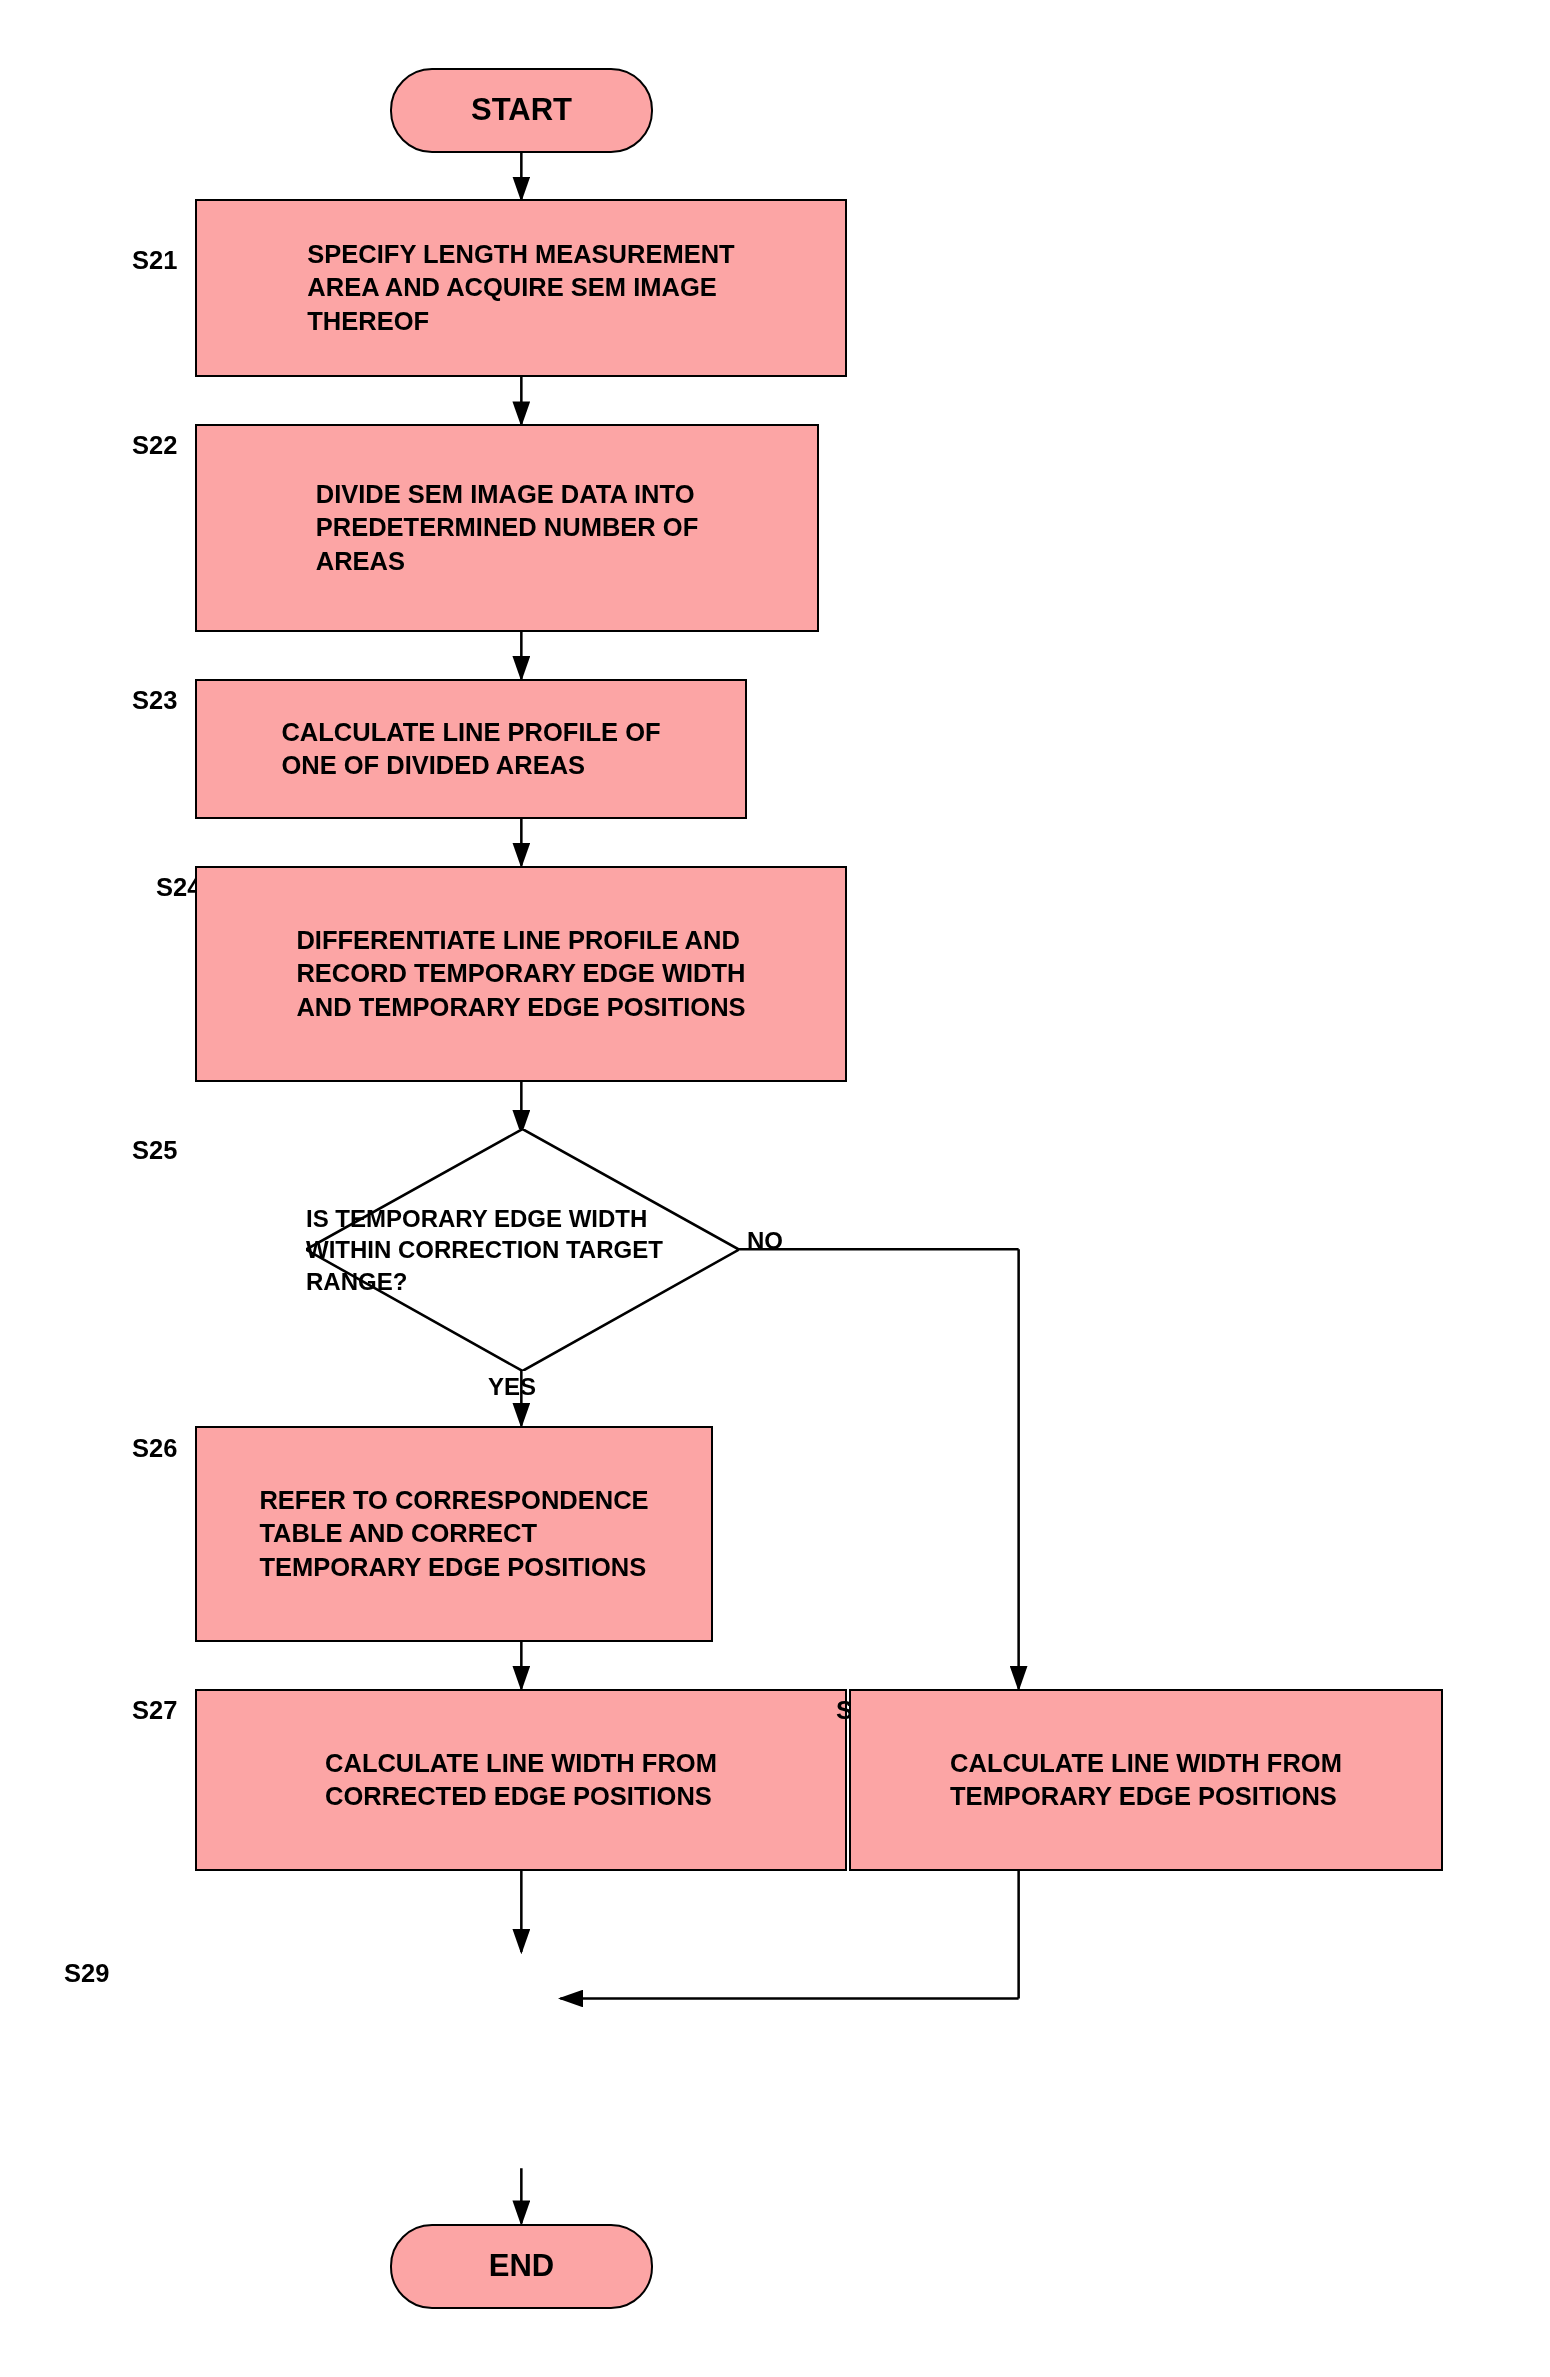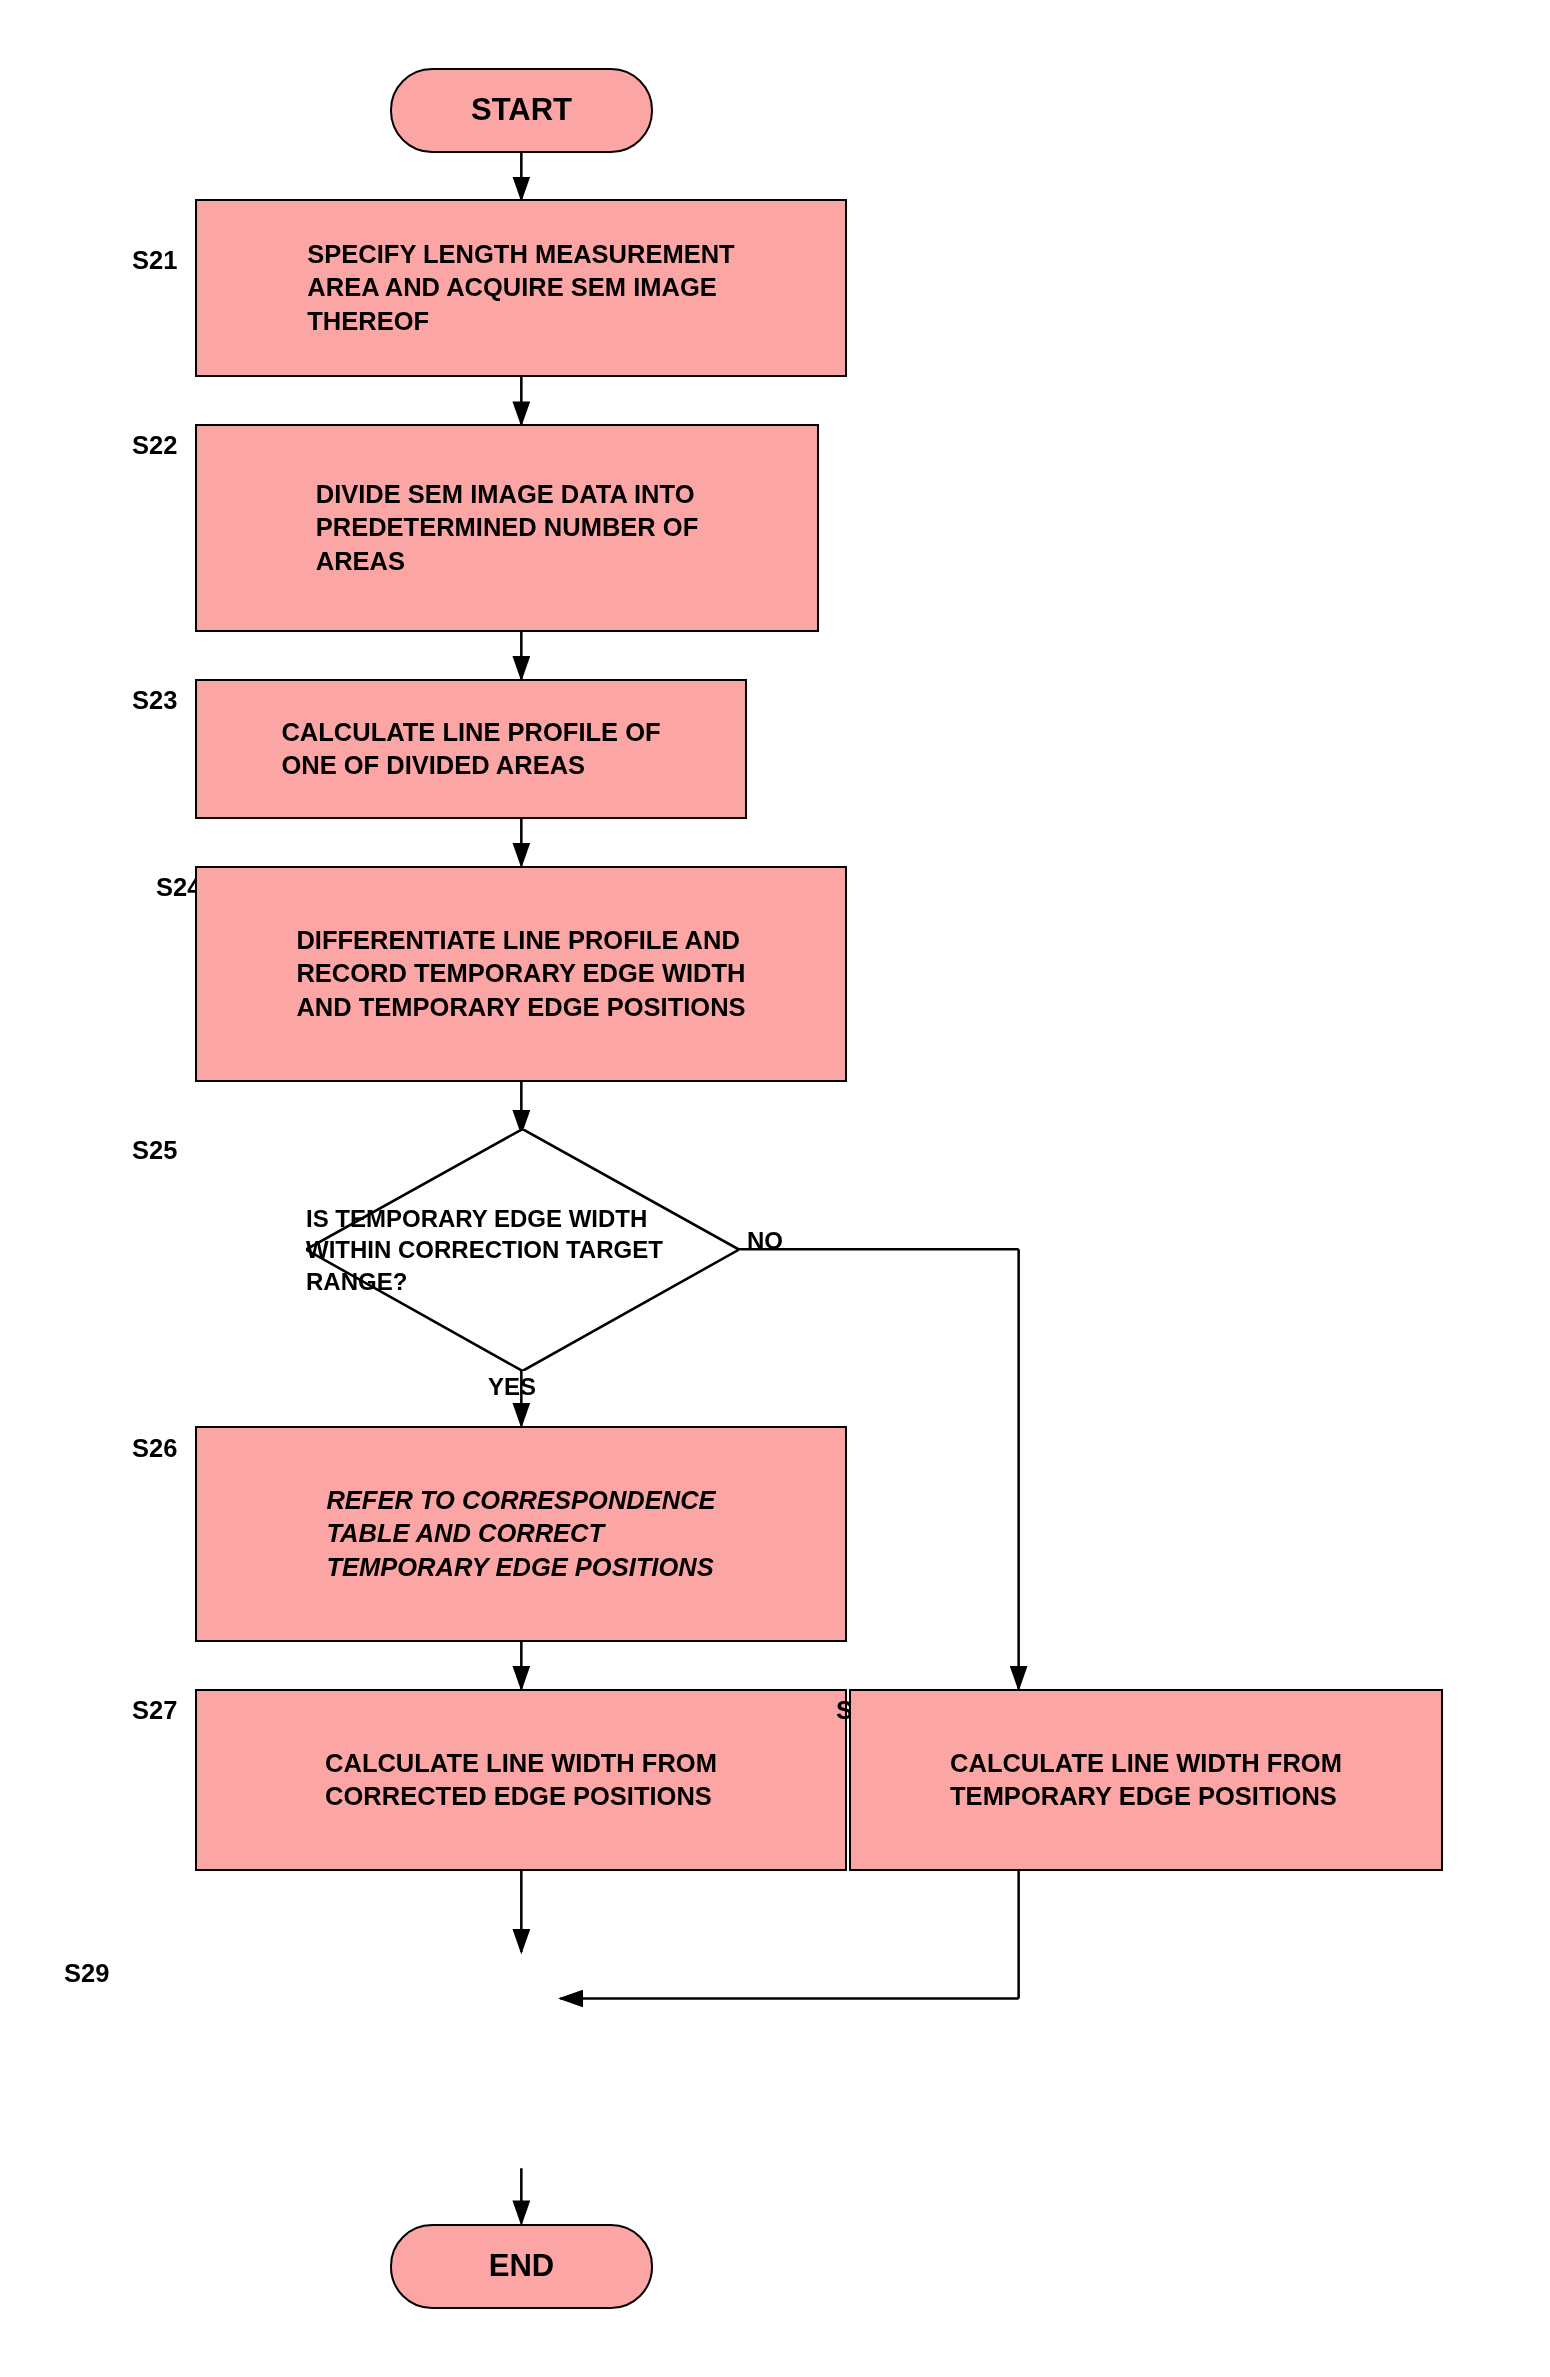--- a/index.html
+++ b/index.html
@@ -145,21 +145,21 @@
   </div>
 
   <div class="step-label" style="left:132px; top:1136px;">S25</div>
 
   <div class="step-label" style="left:488px; top:1373px; font-size:24px;">YES</div>
 
   <div class="step-label" style="left:747px; top:1227px; font-size:24px;">NO</div>
 
   <div class="step-label" style="left:132px; top:1434px;">S26</div>
 
-  <div class="node" style="left:195px; top:1426px; width:652px; height:216px; font-size:25.5px; white-space:pre-line;font-style:italic;">REFER TO CORRESPONDENCE
+  <div class="node" style="left:195px; top:1426px; width:518px; height:216px; font-size:25.5px; white-space:pre-line;">REFER TO CORRESPONDENCE
 TABLE AND CORRECT
 TEMPORARY EDGE POSITIONS</div>
 
   <div class="step-label" style="left:132px; top:1696px;">S27</div>
 
   <div class="node" style="left:195px; top:1689px; width:652px; height:182px; font-size:25.5px; white-space:pre-line;">CALCULATE LINE WIDTH FROM
 CORRECTED EDGE POSITIONS</div>
 
   <div class="step-label" style="left:836px; top:1696px;">S28</div>
 

